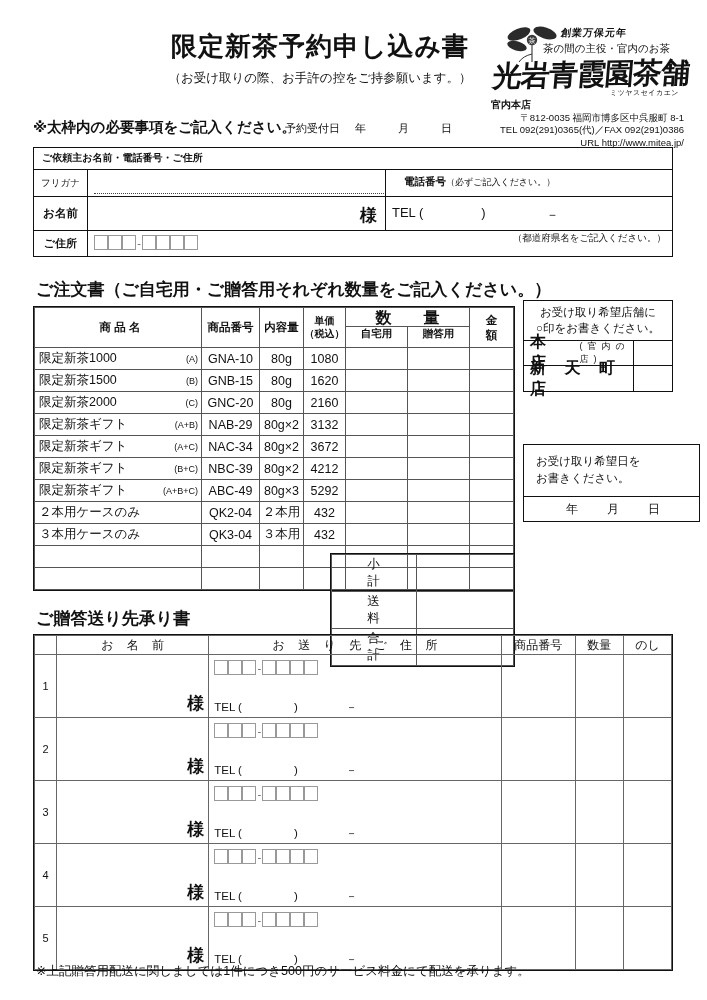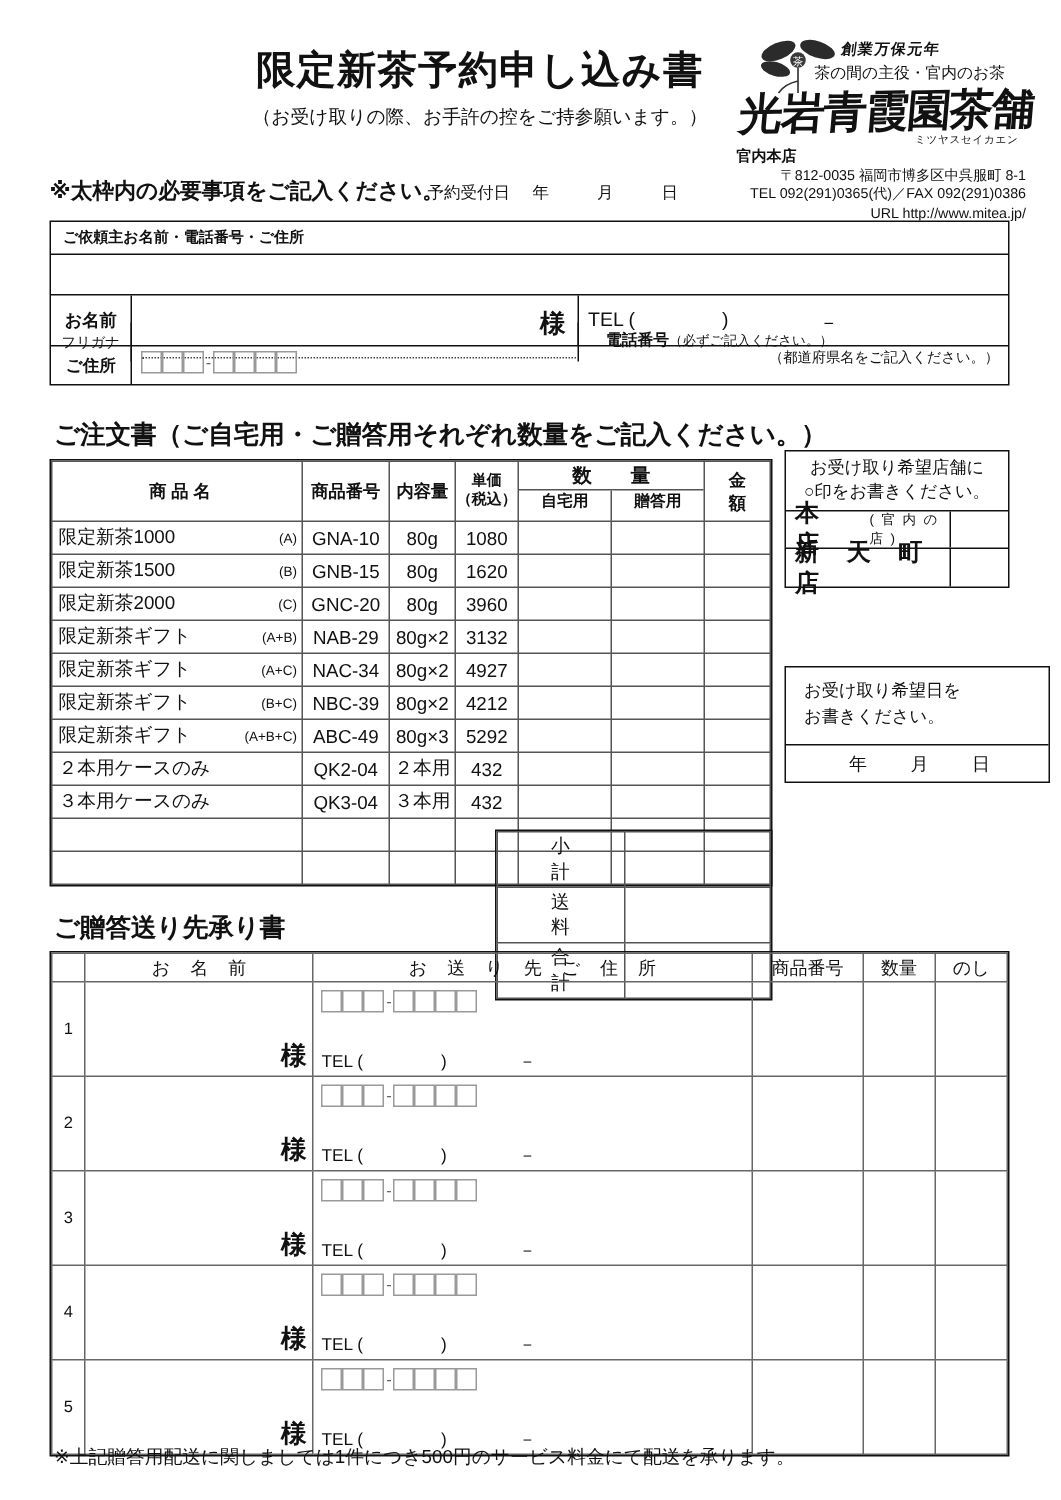--- a/index.html
+++ b/index.html
@@ -39,21 +39,21 @@
   .note-recv { position:absolute; left:252px; top:3px; font-size:11px; }
   .note-y { position:absolute; left:322px; top:3px; font-size:11px; }
   .note-m { position:absolute; left:365px; top:3px; font-size:11px; }
   .note-d { position:absolute; left:408px; top:3px; font-size:11px; }
 
   
   .cust { position:absolute; left:33px; top:147px; width:640px; height:110px;
           border:1.6px solid #111; background:#fff; }
   .cust-hd { height:22px; border-bottom:1.4px solid #111; padding:3px 0 0 8px;
              font-size:10px; font-weight:700; }
-  .cust-r1 { position:absolute; left:0; top:22px; width:100%; height:26px;margin-top:45px; }
+  .cust-r1 { position:absolute; left:0; top:22px; width:100%; height:26px; }
   .cust-r2 { position:absolute; left:0; top:48px; width:100%; height:34px;
              border-top:1.3px solid #111; }
   .cust-r3 { position:absolute; left:0; top:82px; width:100%; height:26.4px;
              border-top:1.4px solid #111; }
   .lblcol { position:absolute; left:0; top:0; width:54px; height:100%;
             border-right:1.3px solid #111; display:flex; align-items:center;
             justify-content:center; }
   .lbl-furi { font-size:9.5px; }
   .lbl-name { font-size:11.5px; font-weight:700; }
   .lbl-addr { font-size:11px; font-weight:700; }
@@ -87,21 +87,21 @@
   .c-name { width:167px; text-align:left !important; padding-left:4px !important; font-size:13px;}
   .c-name .abbr { float:right; font-size:9px; padding-right:3px; padding-top:4px; }
   .c-code { width:58px; font-size:13px; }
   .c-vol  { width:44px; font-size:11.5px; }
   .c-price{ width:42px; font-size:12.5px;margin-left:44px; }
   .c-qty1 { width:62px; }
   .c-qty2 { width:62px; }
   .c-amt  { width:auto; }
   .hd-tall { height:40px; }
   .sub-unit { font-size:10px; line-height:1.25; }
-  .qty-top { font-size:13px; font-weight:700; border-bottom:1px solid #555; height:19px;}
+  .qty-top { font-size:16px; font-weight:700; border-bottom:1px solid #555; height:19px;}
   .qty-bot { font-size:10.5px; font-weight:700; height:20px; }
 
   
   .totals { position:absolute; left:330px; top:553px; width:185px;
             border:1.2px solid #111; }
   .totals table { width:100%; border-collapse:collapse; }
   .totals td { border:1px solid #555; height:20px; font-size:12.5px; text-align:center; }
   .tt-lbl { width:85px; letter-spacing:12px; padding-left:12px; }
   .tt-val { }
 
@@ -273,39 +273,39 @@
             <td class="c-vol">80g</td>
             <td class="c-price">1620</td>
             <td class="c-qty1"></td>
             <td class="c-qty2"></td>
             <td class="c-amt"></td>
           </tr>
           <tr>
             <td class="c-name"><span>限定新茶2000</span><span class="abbr">(C)</span></td>
             <td class="c-code">GNC-20</td>
             <td class="c-vol">80g</td>
-            <td class="c-price">3960</td>
+            <td class="c-price">2160</td>
             <td class="c-qty1"></td>
             <td class="c-qty2"></td>
             <td class="c-amt"></td>
           </tr>
           <tr>
             <td class="c-name"><span>限定新茶ギフト</span><span class="abbr">(A+B)</span></td>
             <td class="c-code">NAB-29</td>
             <td class="c-vol">80g×2</td>
             <td class="c-price">3132</td>
             <td class="c-qty1"></td>
             <td class="c-qty2"></td>
             <td class="c-amt"></td>
           </tr>
           <tr>
             <td class="c-name"><span>限定新茶ギフト</span><span class="abbr">(A+C)</span></td>
             <td class="c-code">NAC-34</td>
             <td class="c-vol">80g×2</td>
-            <td class="c-price">4927</td>
+            <td class="c-price">3672</td>
             <td class="c-qty1"></td>
             <td class="c-qty2"></td>
             <td class="c-amt"></td>
           </tr>
           <tr>
             <td class="c-name"><span>限定新茶ギフト</span><span class="abbr">(B+C)</span></td>
             <td class="c-code">NBC-39</td>
             <td class="c-vol">80g×2</td>
             <td class="c-price">4212</td>
             <td class="c-qty1"></td>

